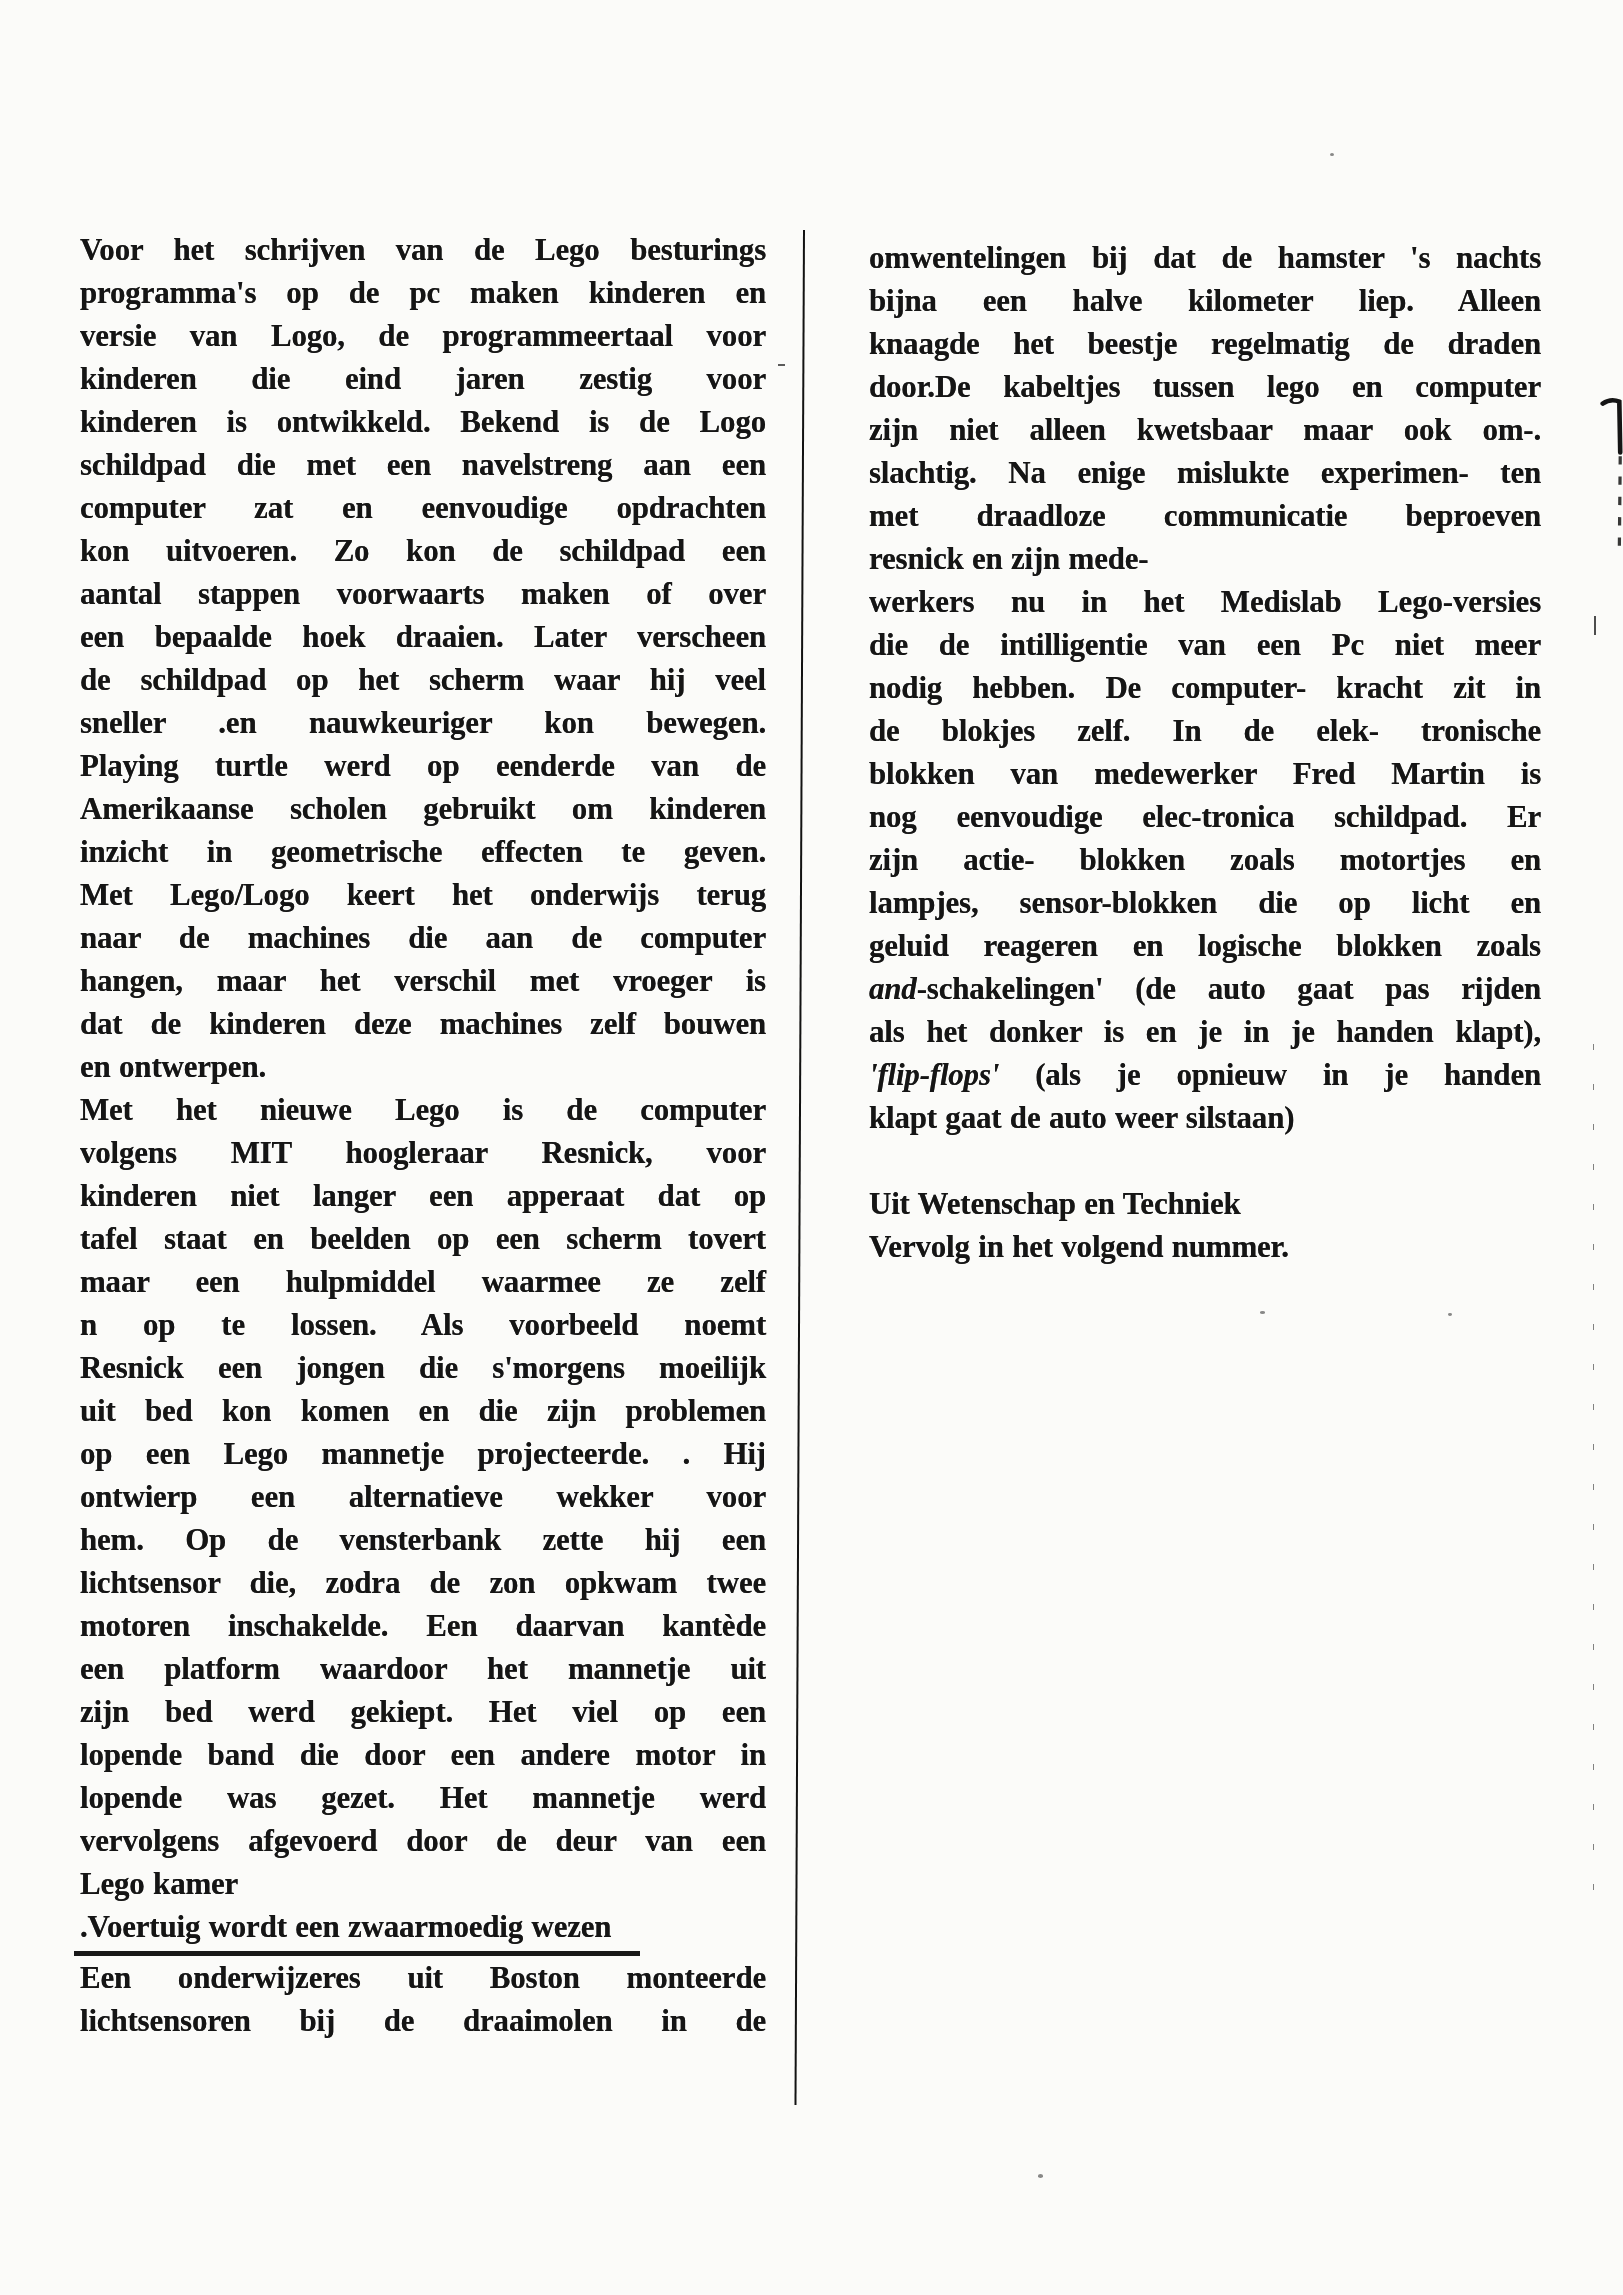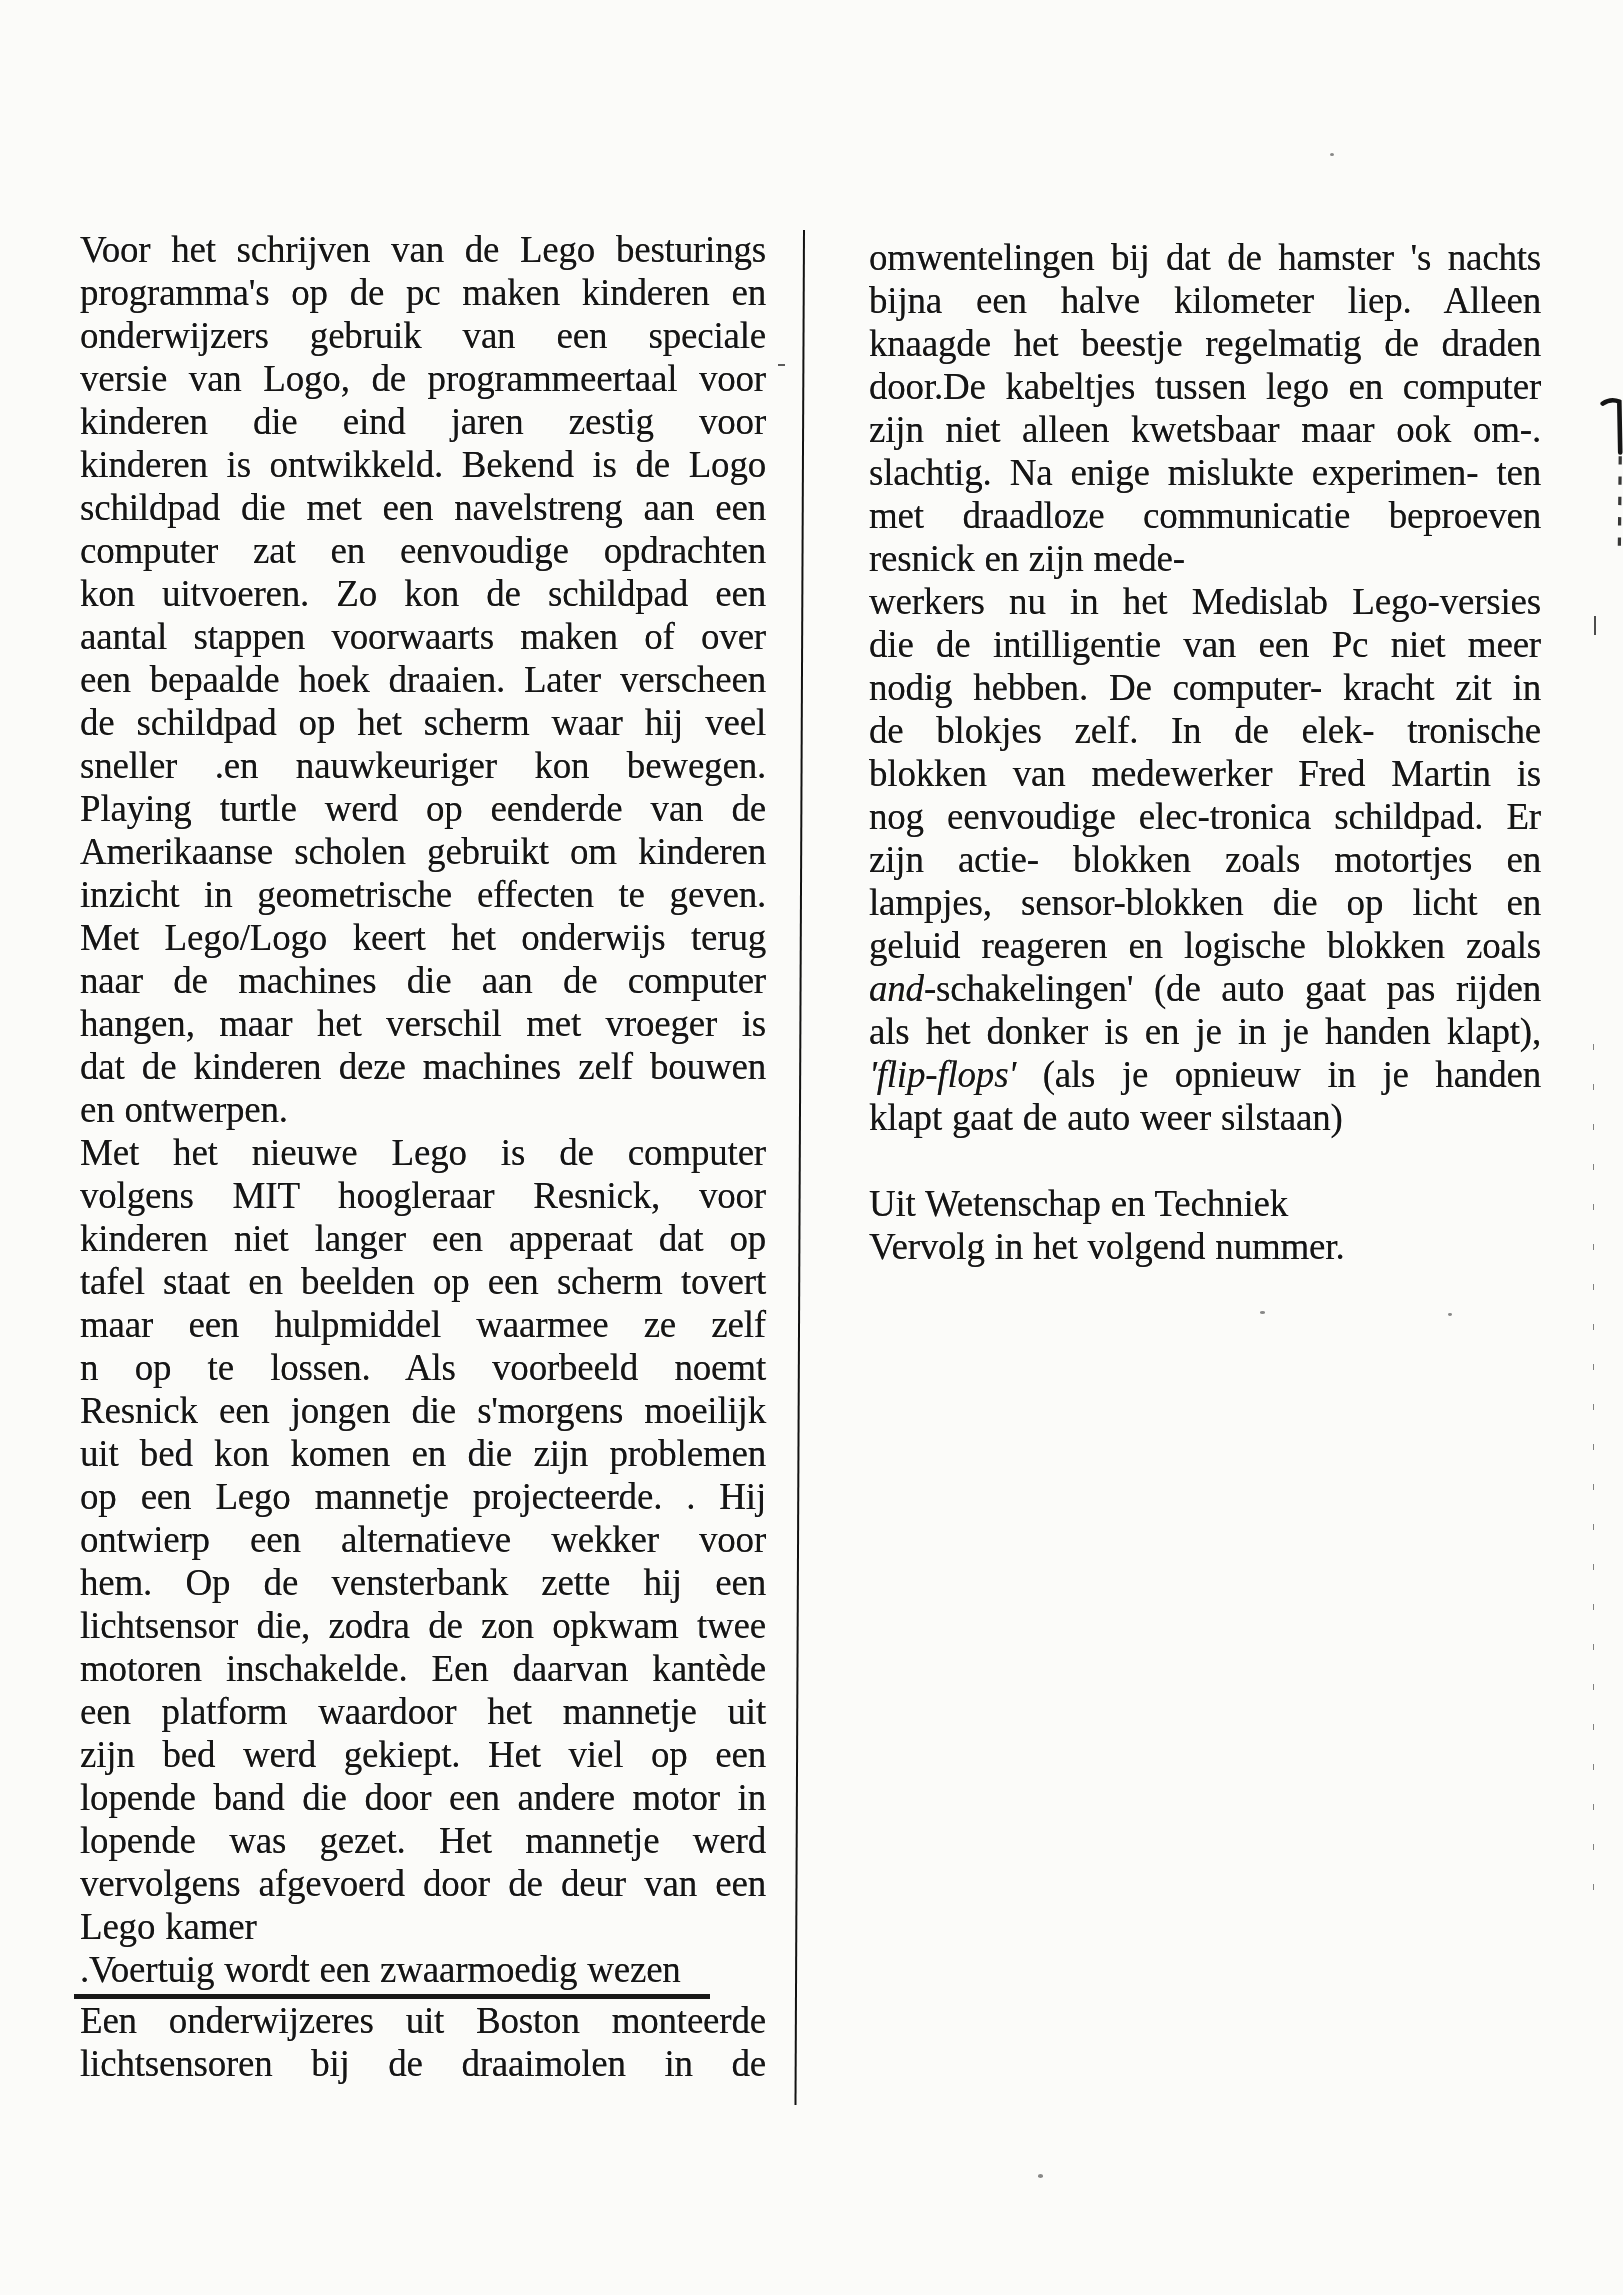--- a/index.html
+++ b/index.html
@@ -10,26 +10,27 @@
   .page {
     position: relative;
     width: 1624px;
     height: 2295px;
     background: #fbfbf9;
     overflow: hidden;
     font-family: "Liberation Serif", serif;
   }
   .column {
     position: absolute;
-    font-size: 37px;
+    font-size: 31px;
     line-height: 43px;
     color: #151515;
     letter-spacing: -0.2px;
     text-shadow: 0 0 0.5px rgba(10,10,10,0.65);
     word-spacing: 0.9px;
+    font-weight: bold;
   }
   .left-col  { left: 80px;  top: 228px; width: 686px; }
   .right-col { left: 869px; top: 236px; width: 672px; }
   .line { min-height: 43px; white-space: normal; }
   .justified  { text-align: justify; text-align-last: justify; }
   .align-left { text-align: right;    text-align-last: left; }
   .italic { font-style: italic; }
   .heading .line-inner {
     display: inline-block;
     border-bottom: 5.1px solid #181818;
@@ -61,21 +62,20 @@
   }
 </style>
 </head>
 <body>
 
 <div class="page" style="background: rgb(251, 251, 249);">
 
   <div class="column left-col" id="left-col" style="color: rgb(21, 21, 21);">
       <div class="line justified"><span class="line-inner"><span>Voor het schrijven van de Lego besturings</span></span></div>
       <div class="line justified"><span class="line-inner"><span>programma's op de pc maken kinderen en</span></span></div>
-      <div class="line justified"><span class="line-inner"><span>onderwijzers gebruik van een speciale</span></span></div>
       <div class="line justified"><span class="line-inner"><span>versie van Logo, de programmeertaal voor</span></span></div>
       <div class="line justified"><span class="line-inner"><span>kinderen die eind jaren zestig voor</span></span></div>
       <div class="line justified"><span class="line-inner"><span>kinderen is ontwikkeld. Bekend is de Logo</span></span></div>
       <div class="line justified"><span class="line-inner"><span>schildpad die met een navelstreng aan een</span></span></div>
       <div class="line justified"><span class="line-inner"><span>computer zat en eenvoudige opdrachten</span></span></div>
       <div class="line justified"><span class="line-inner"><span>kon uitvoeren. Zo kon de schildpad een</span></span></div>
       <div class="line justified"><span class="line-inner"><span>aantal stappen voorwaarts maken of over</span></span></div>
       <div class="line justified"><span class="line-inner"><span>een bepaalde hoek draaien. Later verscheen</span></span></div>
       <div class="line justified"><span class="line-inner"><span>de schildpad op het scherm waar hij veel</span></span></div>
       <div class="line justified"><span class="line-inner"><span>sneller .en nauwkeuriger kon bewegen.</span></span></div>

